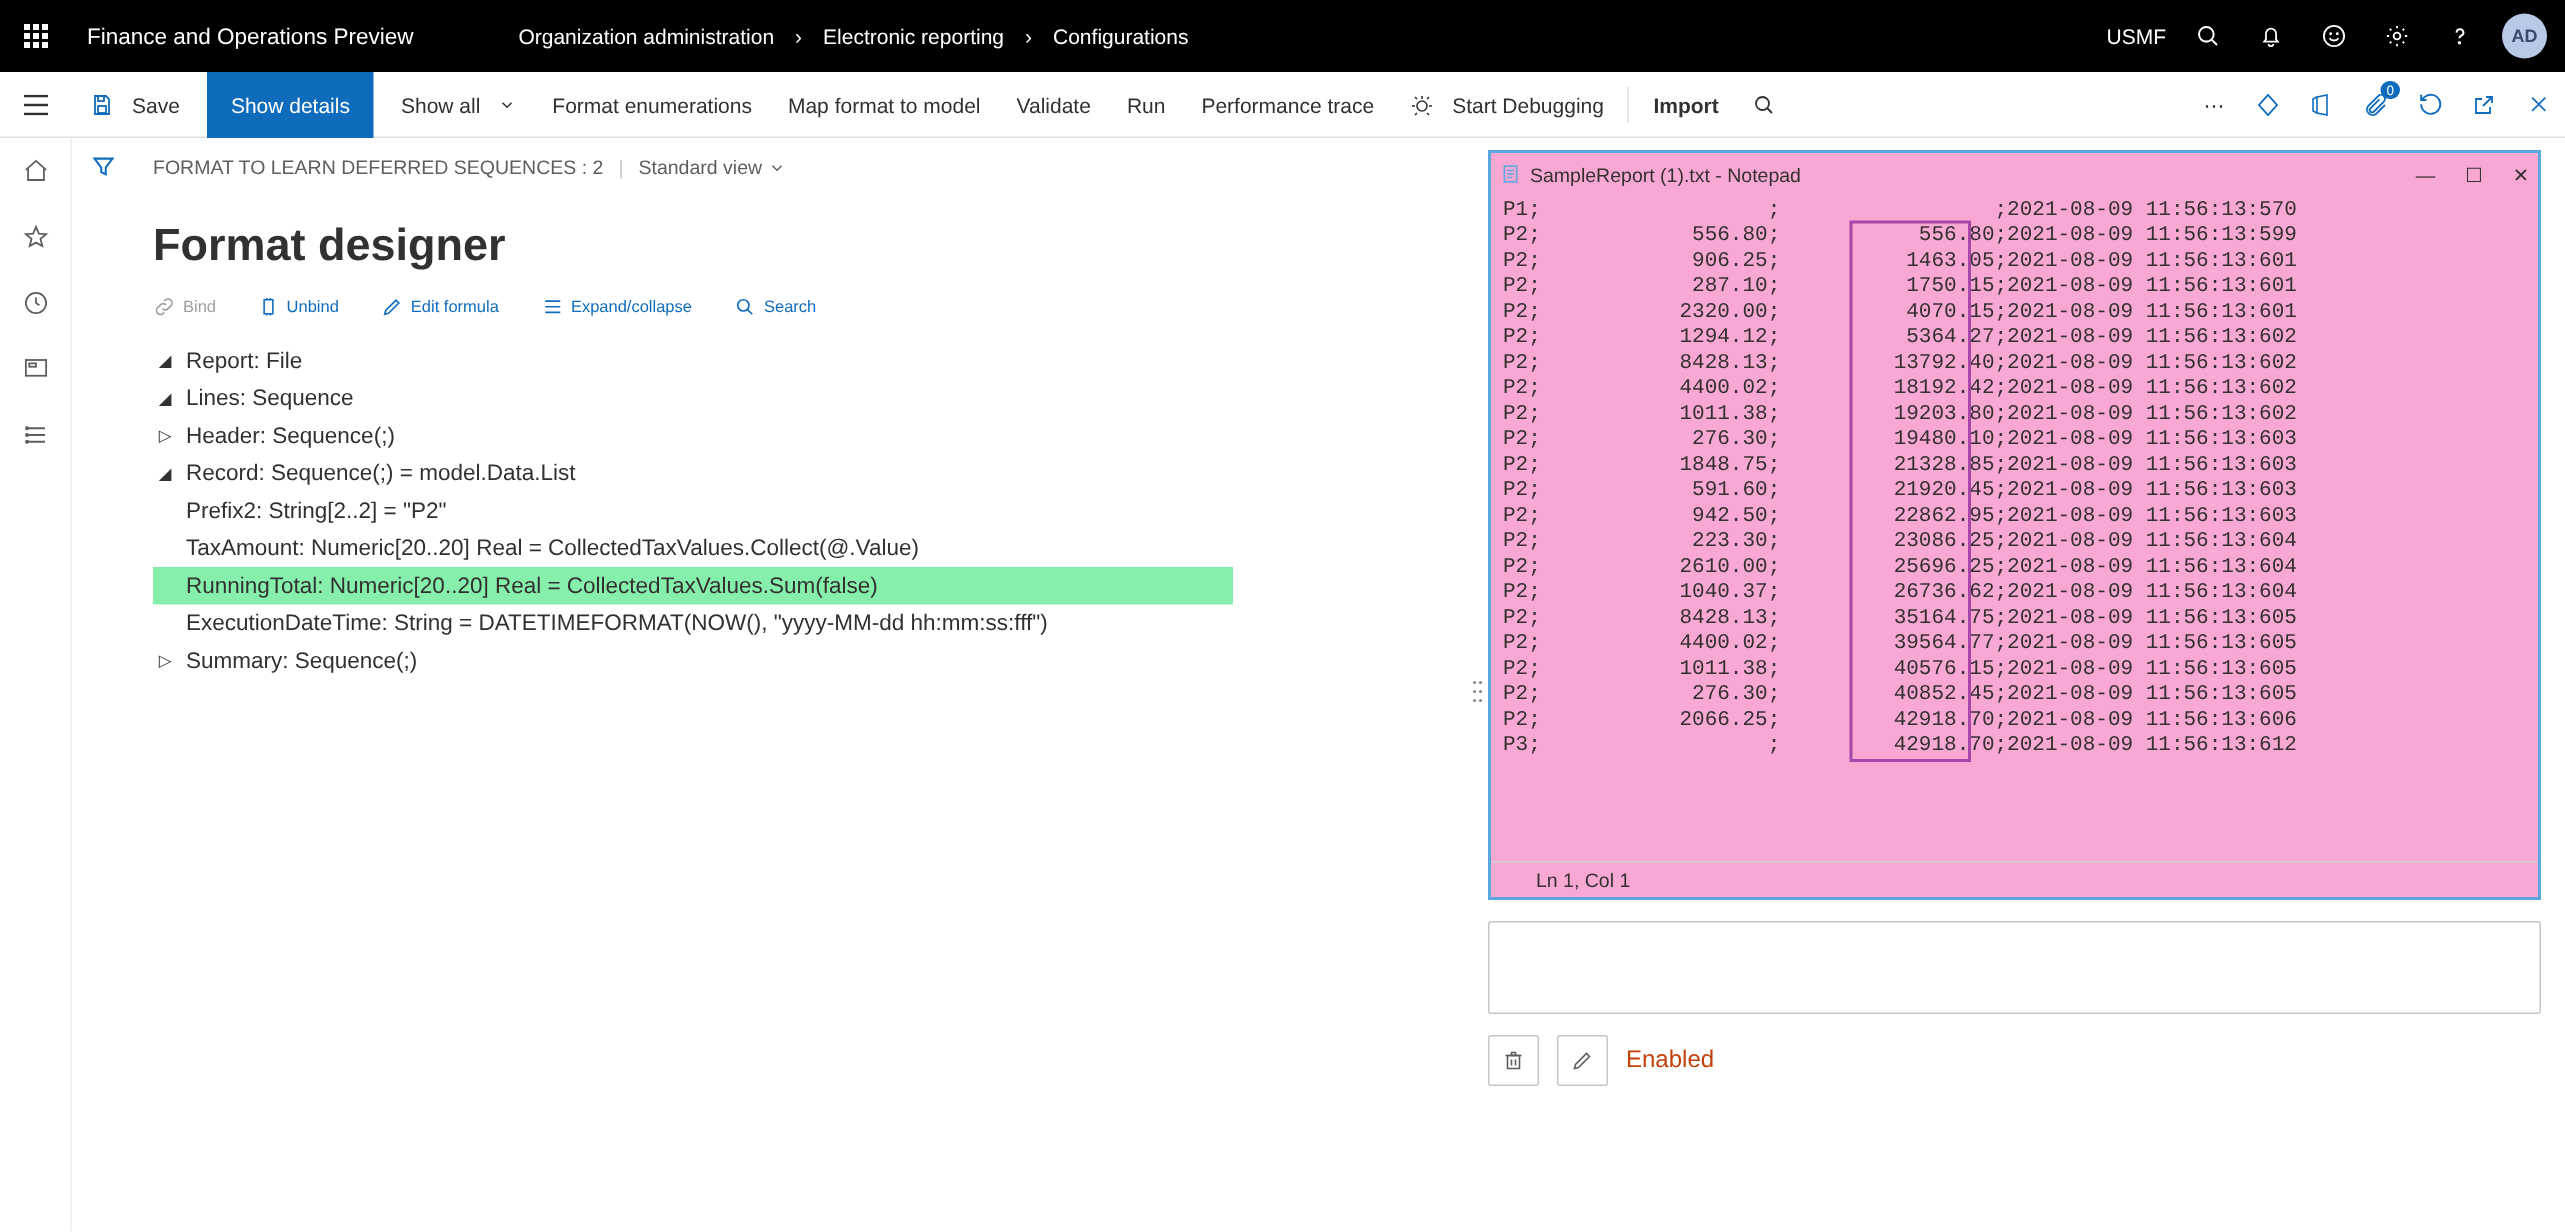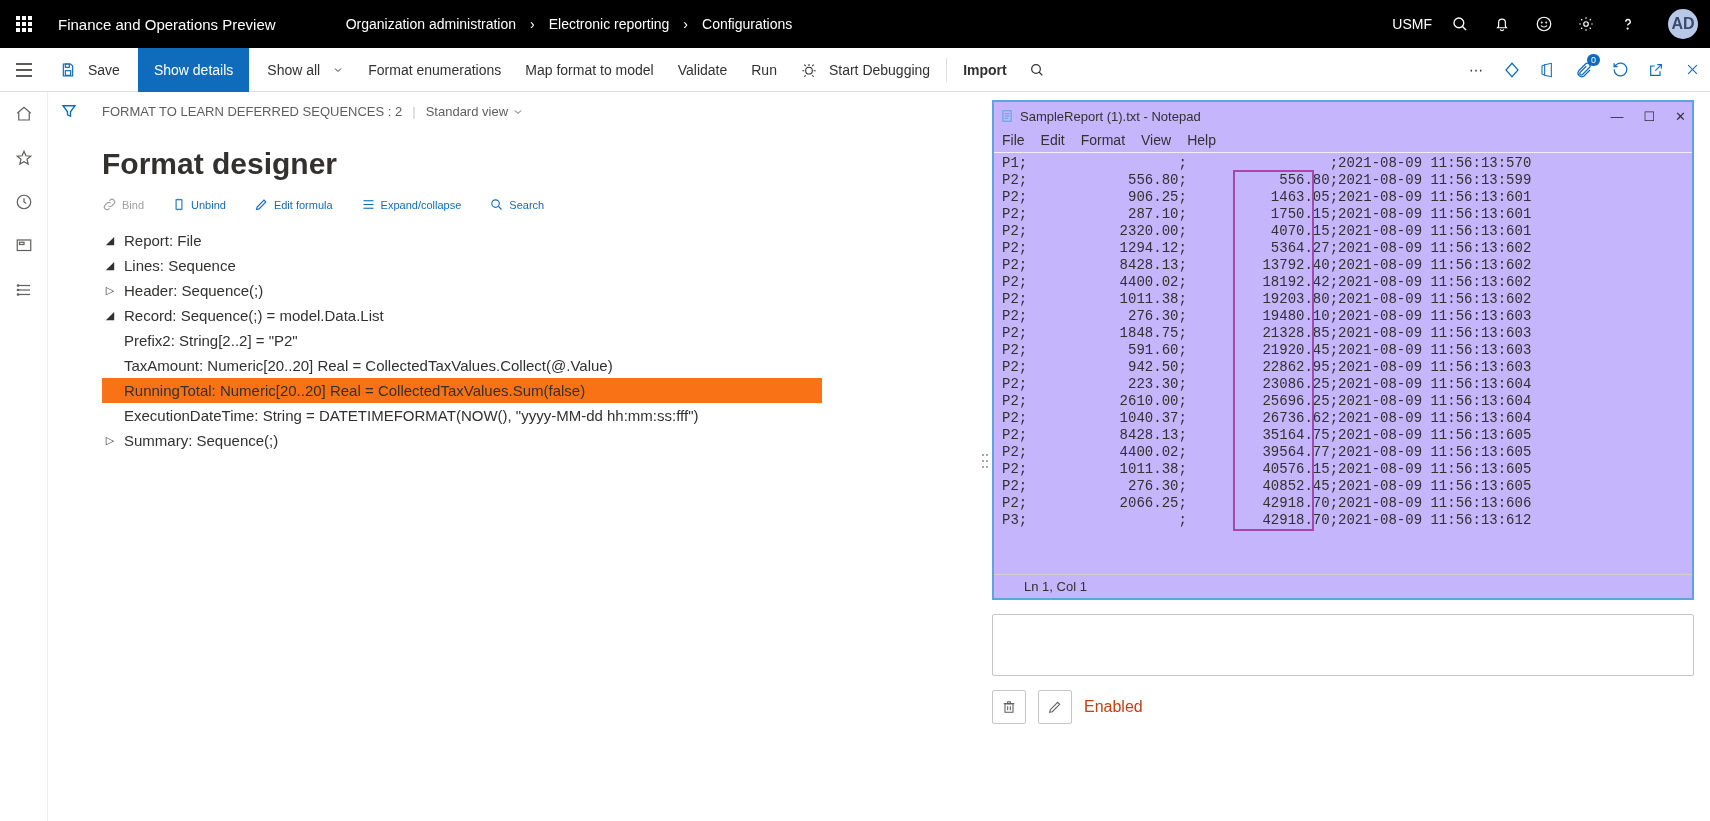--- a/index.html
+++ b/index.html
@@ -12,22 +12,22 @@
   .waffle-grid { display:grid; grid-template-columns:repeat(3,4px); grid-template-rows:repeat(3,4px); gap:2px;}
   .waffle-grid span { background:#fff; width:4px; height:4px;}
   .app-title { font-weight:400; padding:0 20px 0 10px; white-space:nowrap;}
   .bc { display:flex; align-items:center; padding-left:50px; gap:4px; font-size:14px;}
   .bc-sep { margin:0 10px; font-size:14px; }
   .hdr-spacer { flex:1; }
   .hdr-right { display:flex; align-items:center; gap:2px; padding-right:6px;}
   .hdr-btn { width:40px; height:48px; display:flex;align-items:center;justify-content:center; cursor:pointer;}
   .hdr-btn svg { stroke:#fff; fill:none; }
   .company { font-size:14px; padding:0 6px;}
-  .avatar { width:30px;height:30px;border-radius:50%; background:#b8c9e8; color:#3a4a6b; font-size:16px; font-weight:600;
-            display:flex;align-items:center;justify-content:center; margin-left:18px; margin-right:6px;}
+  .avatar { width:30px;height:30px;border-radius:50%; background:#b8c9e8; color:#3a4a6b; font-size:12px; font-weight:600;
+            display:flex;align-items:center;justify-content:center; margin-left:6px; margin-right:6px;}
   
   .actions { height:44px; border-bottom:1px solid #e1dfdd; display:flex; align-items:center; font-size:14px; color:#323130; padding-left:0;}
   .actions .ham { width:48px; height:44px; display:flex;align-items:center;justify-content:center; cursor:pointer;}
   .ab-item { padding:0 12px; height:44px; display:flex; align-items:center; gap:12px; cursor:pointer; white-space:nowrap;}
   .ab-item.primary { background:#0f6cbd; color:#fff; margin:0 6px; padding:0 16px;}
   .ab-item.strong { font-weight:600;}
   .ab-sep { width:1px; height:24px; background:#e1dfdd; margin:0 4px;}
   .ab-spacer { flex:1;}
   .ab-iconbtn { width:36px; height:44px; display:flex;align-items:center;justify-content:center; cursor:pointer;}
   .badge-dot { position:relative;}
@@ -42,27 +42,27 @@
   .left-pane { flex:1 1 0; min-width:0; padding-left:12px; display:flex; flex-direction:column; overflow:hidden;}
   .crumb2 { font-size:13px; color:#605e5c; display:flex; align-items:center; gap:10px; padding:4px 0 0 0;}
   .crumb2 .divd { color:#c8c6c4;}
   .h1 { font-size:30px; font-weight:600; padding:4px 0 10px 0;margin-top:24px;}
   .toolbar2 { display:flex; gap:28px; color:#0f6cbd; font-size:11px; padding:6px 0 12px 0; align-items:center;}
   .toolbar2 .t2 { display:flex; align-items:center; gap:5px; cursor:pointer;}
   .tree { font-size:15px; color:#323130; padding-top:4px; max-width:720px;}
   .tree .row { display:flex; align-items:center; padding:4px 0; white-space:nowrap; overflow:hidden; text-overflow:ellipsis;}
   .tree .tg { width:16px; height:16px; display:inline-flex; align-items:center; justify-content:center;
               font-size:11px; margin-right:6px; cursor:pointer; color:#323130;}
-  .tree .row.selected { background:#f97316; }
+  .tree .row.selected { background:#86efac; }
   .ind1{padding-left:18px;} .ind2{padding-left:36px;} .ind3{padding-left:54px;} .ind4{padding-left:72px;}
   .splitter { width:14px; display:flex; align-items:center; justify-content:center; color:#999; cursor:col-resize;}
   .right-pane { width:718px; flex:none; padding-right:16px; display:flex; flex-direction:column; gap:14px;}
   .right-pane-wrap { position:relative;}
   
-  .notepad { border:2px solid #5ba6dc; background:#c4b5fd; display:flex; flex-direction:column; font-size:13px; height:500px;}
+  .notepad { border:2px solid #5ba6dc; background:#f9a8d4; display:flex; flex-direction:column; font-size:13px; height:500px;}
   .np-title { height:28px; display:flex; align-items:center; padding:0 6px; justify-content:space-between;}
   .np-title .lt { display:flex; align-items:center; gap:6px;}
   .np-title .rt { display:flex; align-items:center; gap:20px;}
   .np-menu { display:flex; gap:16px; padding:2px 8px 4px 8px; font-size:14px; border-bottom:1px solid #eee;}
   .np-body { flex:1; font-family:"Consolas","Courier New",monospace; font-size:14px; padding:2px 8px; overflow:auto; white-space:pre; line-height:17px; position:relative;}
   .np-status { border-top:1px solid #d0d0d0; height:24px; display:flex; align-items:center; justify-content:flex-start; padding:0 30px; font-size:13px; color:#323130;}
   .hlbox { position:absolute; border:2px solid #a946a9; pointer-events:none;}
   .desc-box { border:1px solid #c8c6c4; height:62px; border-radius:2px;}
   .enabled-row { display:flex; align-items:center; gap:12px;}
   .sq-btn { width:34px; height:34px; border:1px solid #c8c6c4; background:#fff; display:flex;align-items:center;justify-content:center; cursor:pointer; border-radius:2px;}
@@ -166,20 +166,23 @@
   <div class="ab-item">
       <span>Map format to model</span>
     </div>
   <div class="ab-item">
       <span>Validate</span>
     </div>
   <div class="ab-item">
       <span>Run</span>
     </div>
   <div class="ab-item">
+      <span>Performance trace</span>
+    </div>
+  <div class="ab-item">
     <svg width="16" height="16" viewBox="0 0 24 24" fill="none" stroke="#323130" stroke-width="1.6">
         <circle cx="12" cy="13" r="5"></circle>
         <path d="M12 3v3M7 6l-2-2M17 6l2-2M5 13H2M22 13h-3M7 20l-2 2M17 20l2 2"></path>
       </svg>
     <span>Start Debugging</span>
   </div>
   <div class="ab-sep"></div>
   <div class="ab-item strong">
       <span>Import</span>
     </div>
@@ -389,27 +392,20 @@
                   <line x1="8" y1="12" x2="16" y2="12"></line>
                   <line x1="8" y1="16" x2="14" y2="16"></line>
                 </svg>
               <span>SampleReport (1).txt - Notepad</span>
             </div>
             <div class="rt">
               <span style="cursor:pointer;">—</span>
               <span style="cursor:pointer;">☐</span>
               <span style="cursor:pointer;">✕</span>
             </div>
-          </div>
-          <div class="np-menu">
-            <span>File</span>
-            <span>Edit</span>
-            <span>Format</span>
-            <span>View</span>
-            <span>Help</span>
           </div>
           <div class="np-body" id="np-body">P1;                  ;                 ;2021-08-09 11:56:13:570
 P2;            556.80;           556.80;2021-08-09 11:56:13:599
 P2;            906.25;          1463.05;2021-08-09 11:56:13:601
 P2;            287.10;          1750.15;2021-08-09 11:56:13:601
 P2;           2320.00;          4070.15;2021-08-09 11:56:13:601
 P2;           1294.12;          5364.27;2021-08-09 11:56:13:602
 P2;           8428.13;         13792.40;2021-08-09 11:56:13:602
 P2;           4400.02;         18192.42;2021-08-09 11:56:13:602
 P2;           1011.38;         19203.80;2021-08-09 11:56:13:602

